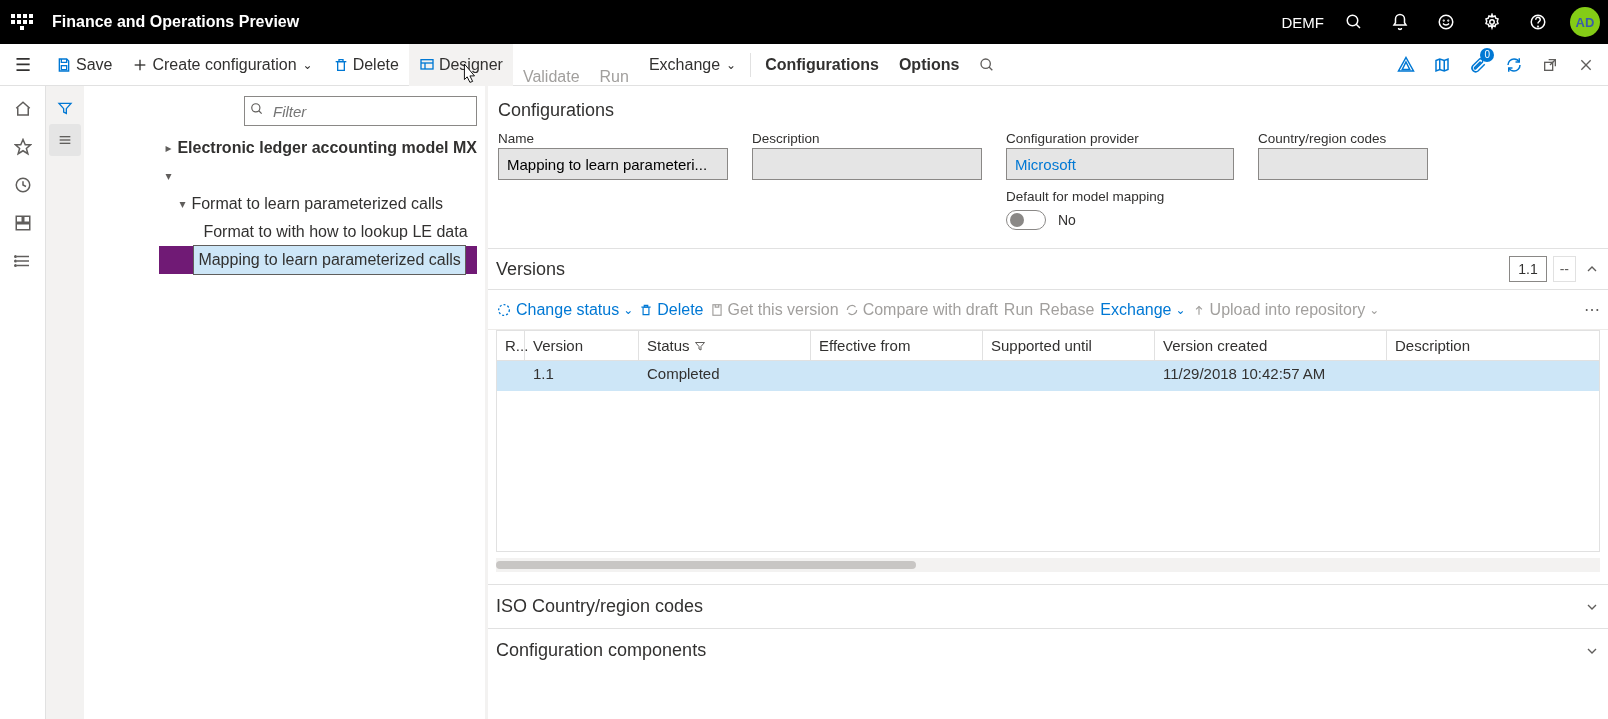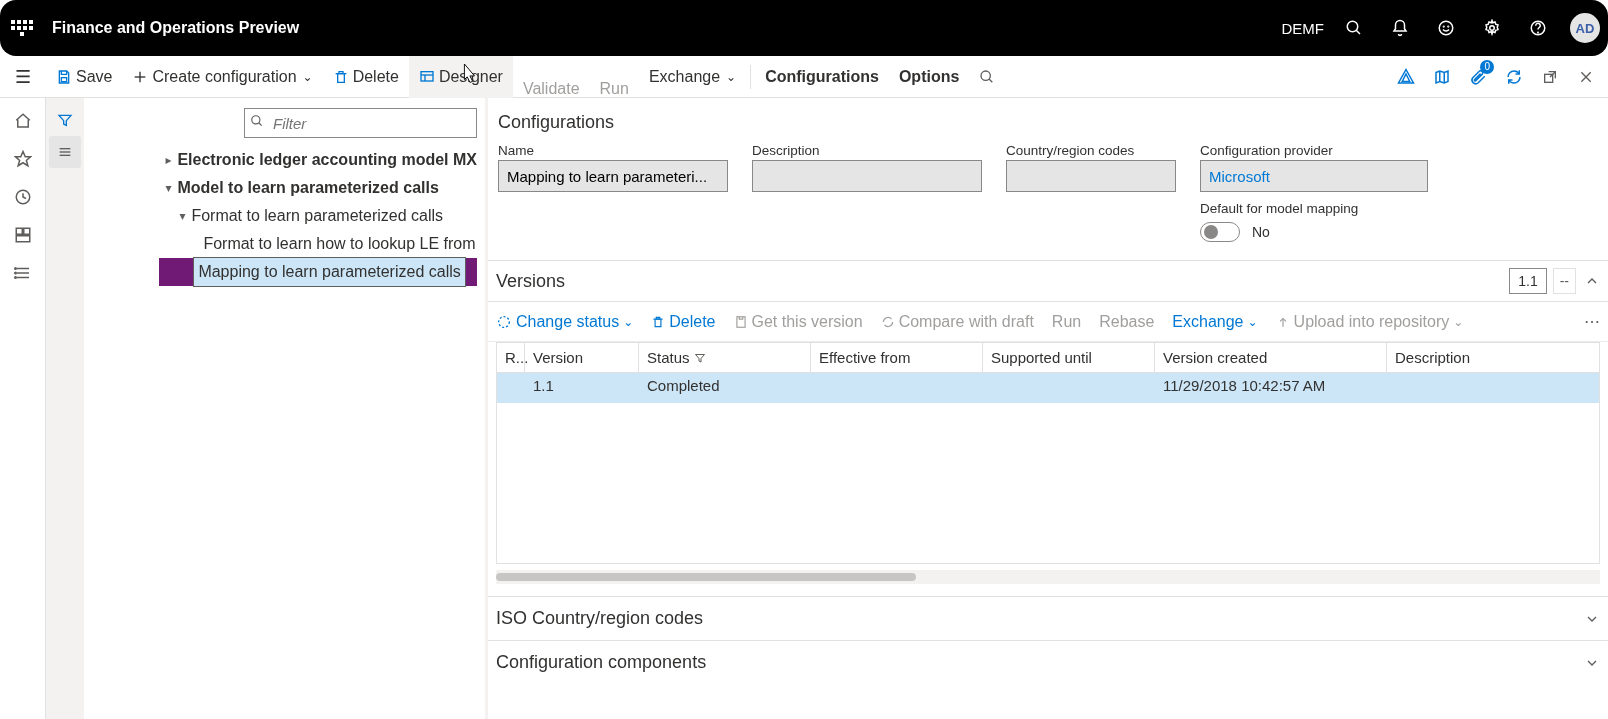--- a/index.html
+++ b/index.html
@@ -1,27 +1,27 @@
 <!DOCTYPE html>
 <html><head>
 <meta charset="utf-8">
 <style>
 html,body{margin:0;padding:0;font-family:"Segoe UI",Arial,sans-serif;font-size:14px;color:#323130;background:#fff;height:100%;overflow:hidden;}
 *{box-sizing:border-box;}
 .root{display:flex;flex-direction:column;height:719px;width:1608px;}
-.topbar{height:56px;background:#000;display:flex;align-items:center;color:#fff;border-radius:16px;}
+.topbar{height:44px;background:#000;display:flex;align-items:center;color:#fff;}
 .waffle{width:44px;height:44px;display:flex;align-items:center;justify-content:center;}
 .waffle .dot{width:4px;height:4px;background:#fff;display:inline-block;margin:1px;}
 .waffle-grid{display:flex;flex-wrap:wrap;width:24px;height:24px;justify-content:center;align-content:center;}
 .app-title{font-size:16px;font-weight:600;padding-left:8px;}
 .topbar-spacer{flex:1;}
 .topbar-right{display:flex;align-items:center;gap:2px;}
 .topbar-ico{width:44px;height:44px;display:flex;align-items:center;justify-content:center;color:#fff;font-size:18px;}
 .company{font-size:15px;padding:0 6px;}
-.avatar{width:30px;height:30px;border-radius:50%;background:#e5e5e5;color:#3a5ea8;display:flex;align-items:center;justify-content:center;font-size:13px;font-weight:600;margin:0 8px;}
+.avatar{width:30px;height:30px;border-radius:50%;background:#84cc16;color:#3a5ea8;display:flex;align-items:center;justify-content:center;font-size:13px;font-weight:600;margin:0 8px;}
 .toolbar{height:42px;border-bottom:1px solid #e1e1e1;display:flex;align-items:center;font-size:16px;color:#323130;background:#fff;}
 .tool-btn{display:flex;align-items:center;padding:0 10px;height:42px;cursor:pointer;gap:4px;}
 .tool-btn.hover{background:#f3f2f1;}
 .tool-btn.disabled{color:#a19f9d;margin-top:24px;}
 .tool-ico{font-size:16px;}
 .divider{width:1px;height:24px;background:#e1e1e1;margin:0 4px;}
 .toolbar-spacer{flex:1;}
 .right-toolbar{display:flex;align-items:center;padding-right:4px;}
 .rt-ico{width:36px;height:42px;display:flex;align-items:center;justify-content:center;color:#0078d4;font-size:18px;}
 .rt-ico.gray{color:#605e5c;}
@@ -56,21 +56,21 @@
 .crc-input{width:170px;}
 .cp-input{width:228px;}
 .toggle-row{display:flex;align-items:center;gap:12px;padding-top:6px;}
 .toggle-pill{width:40px;height:20px;border:1px solid #8a8886;border-radius:10px;position:relative;}
 .toggle-knob{width:14px;height:14px;border-radius:50%;background:#8a8886;position:absolute;top:2px;left:3px;}
 .versions-hdr{display:flex;align-items:center;border-top:1px solid #e1e1e1;border-bottom:1px solid #e1e1e1;height:42px;margin-top:10px;padding:0 8px;}
 .versions-title{font-size:18px;font-weight:400;flex:1;}
 .ver-badge{border:1px solid #8a8886;padding:0 8px;height:26px;display:flex;align-items:center;margin-right:6px;font-size:14px;}
 .ver-sep{border:1px solid #e1e1e1;padding:0 6px;height:26px;display:flex;align-items:center;color:#605e5c;margin-right:8px;}
 .collapse-ico{color:#605e5c;}
-.ver-toolbar{display:flex;align-items:center;height:40px;gap:18px;padding:0 8px;font-size:16px;border-bottom:1px solid #edebe9;}
+.ver-toolbar{display:flex;align-items:center;height:40px;gap:6px;padding:0 8px;font-size:16px;border-bottom:1px solid #edebe9;}
 .vtb{display:flex;align-items:center;gap:4px;cursor:pointer;}
 .vtb.blue{color:#0078d4;}
 .vtb.disabled{color:#a19f9d;}
 .grid{border:1px solid #e1e1e1;margin:0 8px;}
 .grid-head{display:flex;border-bottom:1px solid #e1e1e1;background:#fff;}
 .gh{padding:6px 8px;border-right:1px solid #e1e1e1;font-size:15px;display:flex;align-items:center;gap:4px;}
 .gh:last-child{border-right:none;}
 .col-r{width:28px;}
 .col-ver{width:114px;}
 .col-status{width:172px;}
@@ -324,64 +324,63 @@
           </span>
         <input class="filter-input" placeholder="Filter" style="">
       </div>
       <div class="tree">
         <div class="tree-row" style="padding-left:0;">
           <span class="tree-arrow">▸</span>
           <span class="lbl bold">Electronic ledger accounting model MX</span>
         </div>
         <div class="tree-row" style="padding-left:0;">
           <span class="tree-arrow">▾</span>
-          <span class="lbl bold">Model to learn parameterized calls</span>
         </div>
         <div class="tree-row" style="padding-left:14px;">
           <span class="tree-arrow">▾</span>
           <span class="lbl">Format to learn parameterized calls</span>
         </div>
         <div class="tree-row" style="padding-left:44px;">
-          <span class="lbl">Format to learn how to lookup LE from</span>
+          <span class="lbl">Format to with how to lookup LE data</span>
         </div>
         <div class="tree-row sel selbox" style="padding-left:34px;">
           <span class="lbl">Mapping to learn parameterized calls</span>
         </div>
       </div>
     </div>
 
     <div class="main">
       <div style="padding:0 8px;">
         <div class="section-title">Configurations</div>
         <div class="form-row">
           <div class="field">
             <span class="field-label">Name</span>
             <input class="text-input name-input" value="Mapping to learn parameteri..." style="">
           </div>
           <div class="field">
             <span class="field-label">Description</span>
             <input class="text-input desc-input" value="" style="">
-          </div>
-          <div class="field">
-            <span class="field-label">Country/region codes</span>
-            <input class="text-input crc-input" value="" style="">
           </div>
           <div class="field">
             <span class="field-label">Configuration provider</span>
             <input class="text-input cp-input link" value="Microsoft" style="">
             <div style="padding-top:8px;">
               <span class="field-label">Default for model mapping</span>
               <div class="toggle-row">
                 <div class="toggle-pill">
                     <div class="toggle-knob"></div>
                   </div>
                 <span>No</span>
               </div>
             </div>
           </div>
+          <div class="field">
+            <span class="field-label">Country/region codes</span>
+            <input class="text-input crc-input" value="" style="">
+          </div>
         </div>
       </div>
 
       <div class="versions-hdr">
         <div class="versions-title">Versions</div>
         <div class="ver-badge">1.1</div>
         <div class="ver-sep">--</div>
         <div class="collapse-ico">
             <svg width="16" height="16" viewBox="0 0 24 24" fill="none" stroke="#605e5c" stroke-width="2">
               <polyline points="6 15 12 9 18 15"></polyline>

